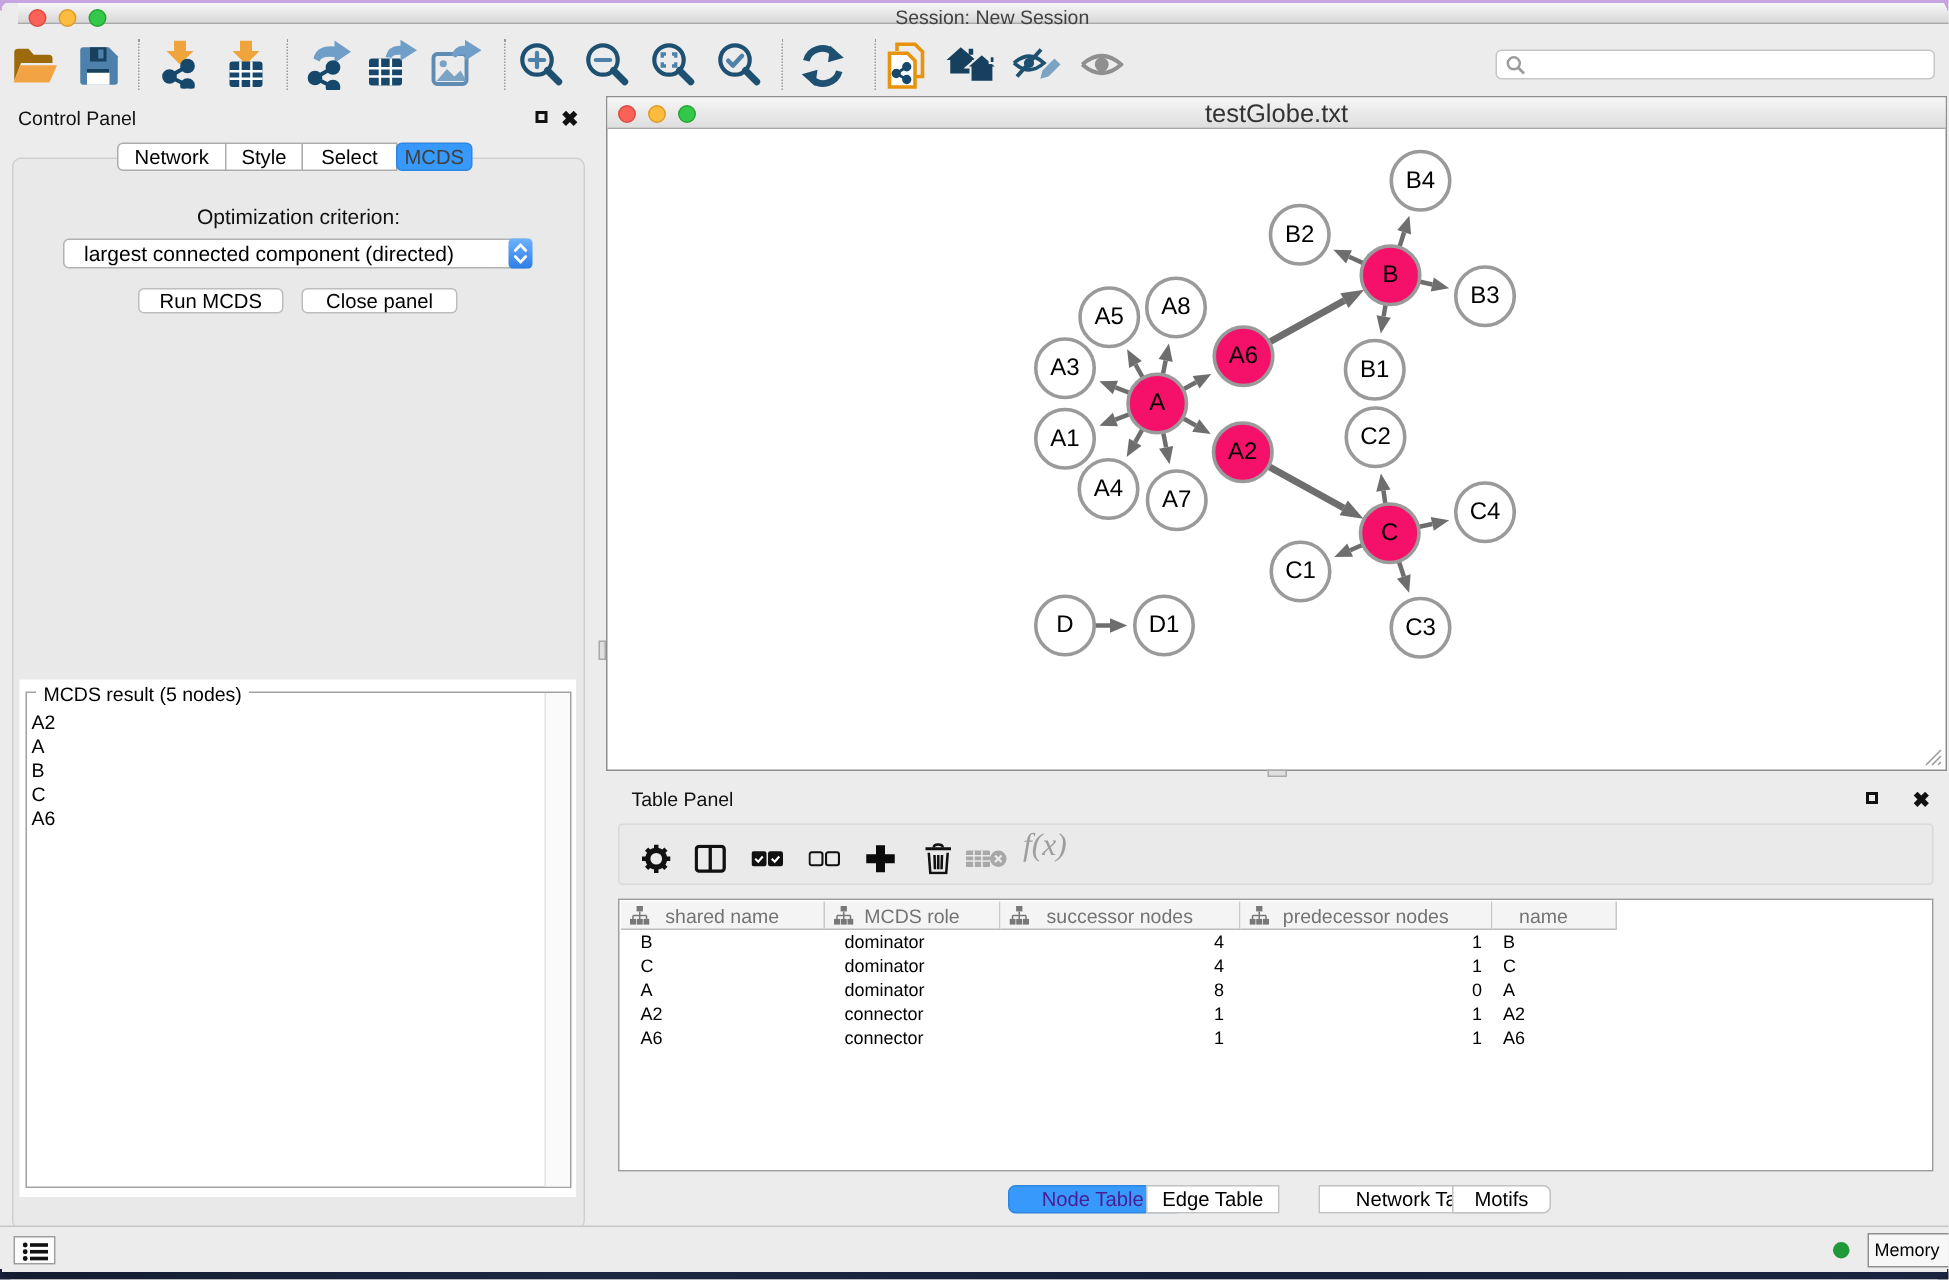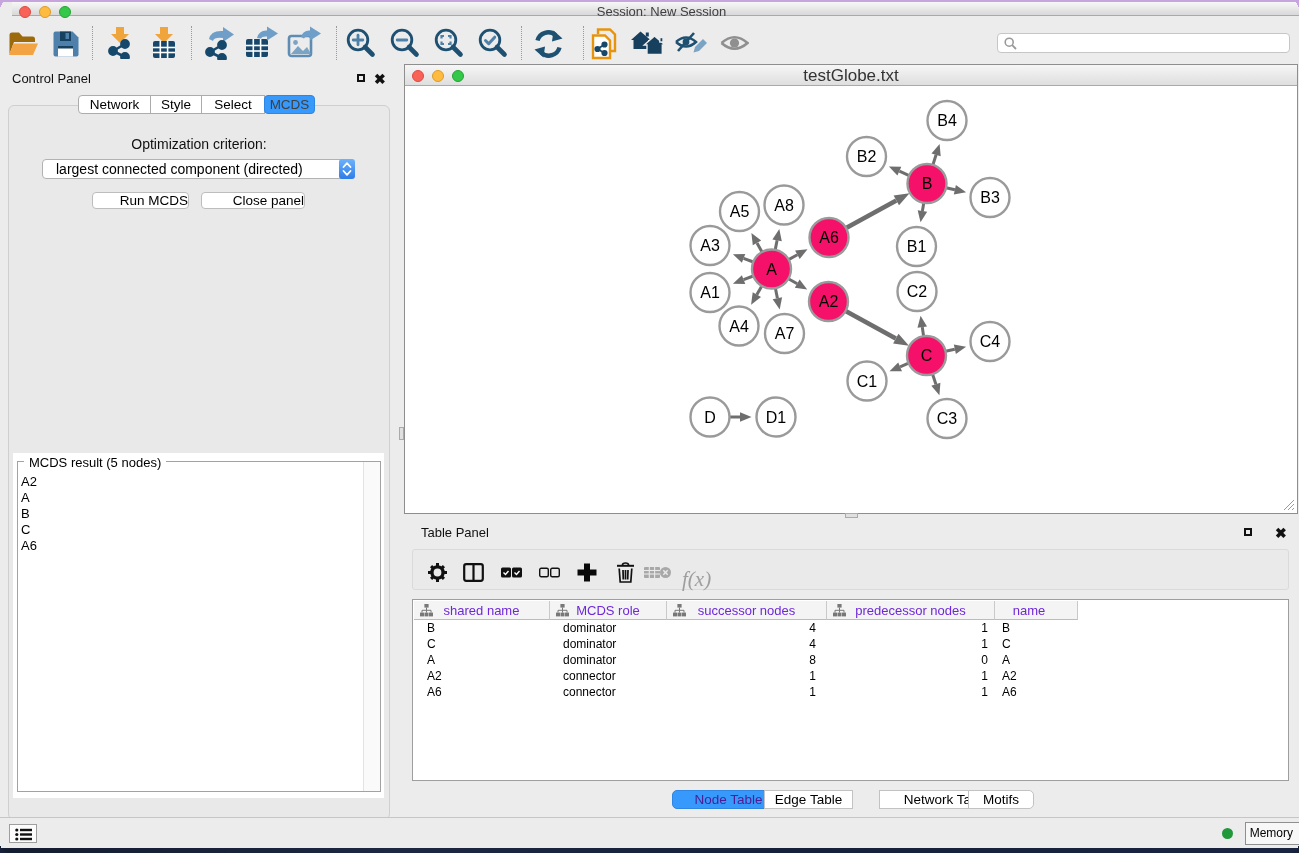--- a/index.html
+++ b/index.html
@@ -28,40 +28,40 @@
 #cp-close{left:374px;top:71px;font-size:14px;font-weight:bold;color:#111}
 #cp-inner{left:8px;top:105px;width:382px;height:715px;background:#e9e9e9;border:1px solid #cfcfcf;border-radius:6px}
 .tab{position:absolute;top:95px;height:19px;background:#fff;border:1px solid #acacac;font-size:13.5px;text-align:center;color:#000;line-height:17px;z-index:5}
 #tab-network{left:78px;width:73px;border-radius:4px 0 0 4px}
 #tab-style{left:150px;width:52px}
 #tab-select{left:201px;width:64px}
 #tab-mcds{left:264px;width:51px;background:#3799fb;color:#404040;border-color:#2f86e2;border-radius:4px}
 #opt-label{left:8px;top:136px;width:382px;text-align:center;font-size:14px;color:#111}
 #dropdown{left:42px;top:159px;width:312px;height:20px;line-height:18px;background:#fff;border:1px solid #b2b2b2;border-radius:4px;font-size:14px;padding-left:13px;color:#000}
 #dd-spin{left:339px;top:159px;width:16px;height:20px;border-radius:3px;background:linear-gradient(#6cb2fd,#2e7de8);z-index:4}
-.btn{position:absolute;height:17px;background:#fff;border:1px solid #bdbdbd;border-radius:4px;font-size:13.5px;text-align:right;color:#000;line-height:15px}
+.btn{position:absolute;height:17px;background:#fff;border:1px solid #bdbdbd;border-radius:4px;font-size:13.5px;text-align:center;color:#000;line-height:15px}
 #btn-run{left:92px;top:192px;width:97px}
 #btn-close{left:201px;top:192px;width:104px}
 #mcds-box{left:13px;top:453px;width:371px;height:345px;background:#fff}
 #mcds-border{left:17px;top:461px;width:364px;height:331px;border:1px solid #a2a2a2}
 #mcds-title{left:24px;top:455px;background:#fff;padding:0 5px;font-size:13px;color:#000;z-index:3}
 #mcds-list{left:21px;top:474px;font-size:13px;color:#000;line-height:16px}
 #mcds-scroll{left:363px;top:462px;width:17px;height:329px;background:#fafafa;border-left:1px solid #e3e3e3}
 
 #nw{left:404px;top:64px;width:894px;height:450px;background:#fff;border:1px solid #8e8e8e}
 #nw-tb{left:0;top:0;width:892px;height:21px;background:linear-gradient(#f6f6f6,#dedede);border-bottom:1px solid #aaa}
 #nw-tb .tl{position:absolute;top:5px;width:12px;height:12px;border-radius:50%}
 #nw-title{width:100%;text-align:center;font-size:17px;color:#333;line-height:21px}
 
 #tp-title{left:421px;top:525px;font-size:13px;color:#111}
 #tp-float{left:1244px;top:528px;width:8px;height:8px;border:2px solid #111}
 #tp-close{left:1275px;top:525px;font-size:14px;font-weight:bold;color:#111}
 #tp-toolbar{left:412px;top:549px;width:877px;height:41px;background:#eaeaea;border:1px solid #dadada;border-radius:3px}
 #tp-table{left:412px;top:599px;width:877px;height:182px;background:#fff;border:1px solid #9e9e9e}
-.hcell{position:absolute;top:1px;height:19px;background:#f4f4f4;border-right:1px solid #c9c9c9;border-bottom:1px solid #bcbcbc;font-size:13px;color:#6d28d9;text-align:center;line-height:19px}
+.hcell{position:absolute;top:1px;height:19px;background:#f4f4f4;border-right:1px solid #c9c9c9;border-bottom:1px solid #bcbcbc;font-size:13px;color:#737373;text-align:center;line-height:19px}
 .drow{position:absolute;font-size:12px;color:#000;height:16px;line-height:16px}
 
 .btab{position:absolute;top:790px;height:19px;background:#fff;border:1px solid #c2c2c2;font-size:13.5px;text-align:center;color:#000;line-height:17px}
 #bt-node{left:672px;width:113px;background:#3799fb;color:#4c1d95;border-color:#2f86e2;border-radius:5px 0 0 5px}
 #bt-edge{left:764px;width:89px}
 #bt-net{left:879px;width:135px}
 #bt-motif{left:968px;width:66px;border-radius:0 5px 5px 0}
 
 #statusbar{left:0;top:817px;width:1299px;height:31px;background:#ececec;border-top:1px solid #c6c6c6}
 #st-left{left:9px;top:824px;width:28px;height:19px;background:#fcfcfc;border:1px solid #9e9e9e}
@@ -412,21 +412,21 @@
 <g stroke="#eaeaea" stroke-width="1.1">
           <line x1="0" y1="4.5" x2="16" y2="4.5"></line>
           <line x1="0" y1="8" x2="16" y2="8"></line>
           <line x1="5.3" y1="1" x2="5.3" y2="12"></line>
           <line x1="10.6" y1="1" x2="10.6" y2="12"></line>
         </g>
 <circle cx="21.5" cy="6.5" r="5.5"></circle>
 <path d="M19.3 4.3 l4.4 4.4 M23.7 4.3 l-4.4 4.4" stroke="#eaeaea" stroke-width="1.5"></path>
       </g>
 </svg>
-<div style="position:absolute;left:269px;top:17px;font-family:'Liberation Serif',serif;font-style:italic;font-size:21px;color:#9e9e9e">f(x)</div>
+<div style="position:absolute;left:269px;top:1px;font-family:'Liberation Serif',serif;font-style:italic;font-size:21px;color:#9e9e9e">f(x)</div>
 </div>
 <div class="abs" id="tp-table">
 <div class="hcell" style="left:1px;width:136px"><svg style="position:absolute;left:6px;top:3px" width="13" height="13" viewBox="0 0 13 13">
 <g fill="#787878">
           <rect x="4.4" y="0" width="4.2" height="3.6"></rect>
           <rect x="0" y="8.6" width="4" height="3.8"></rect>
           <rect x="4.5" y="8.6" width="4" height="3.8"></rect>
           <rect x="9" y="8.6" width="4" height="3.8"></rect>
         </g>
 <g stroke="#787878" stroke-width="1">

